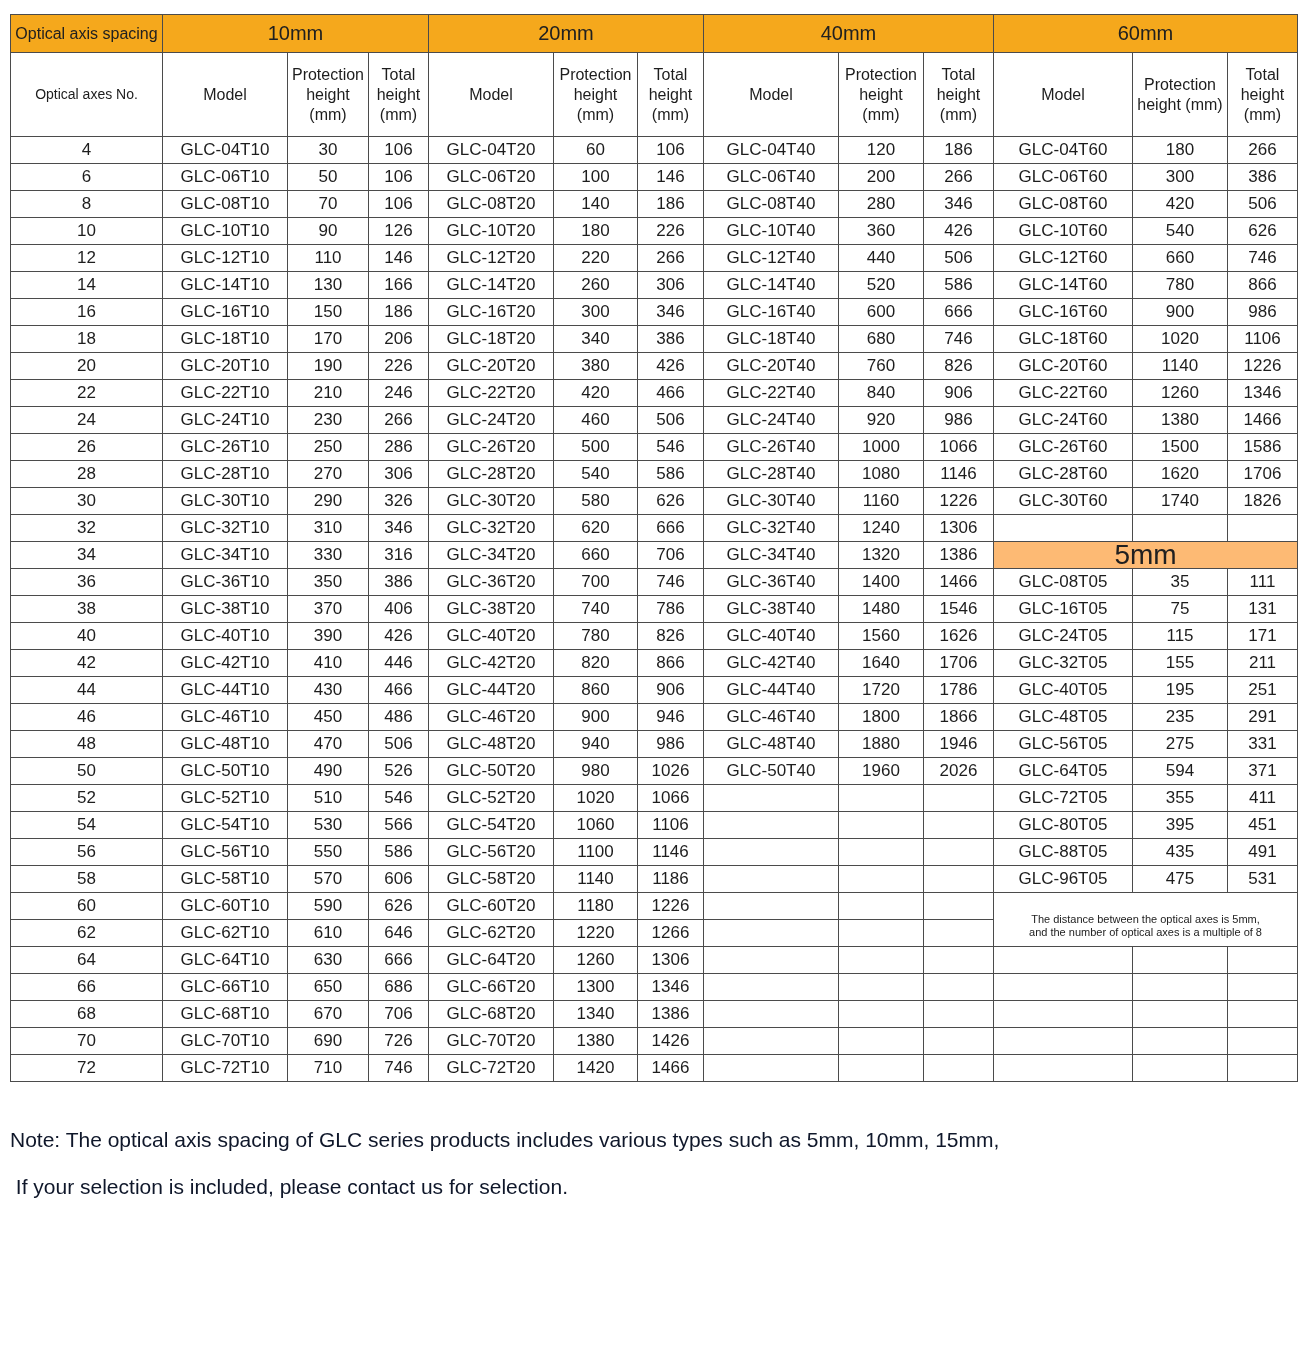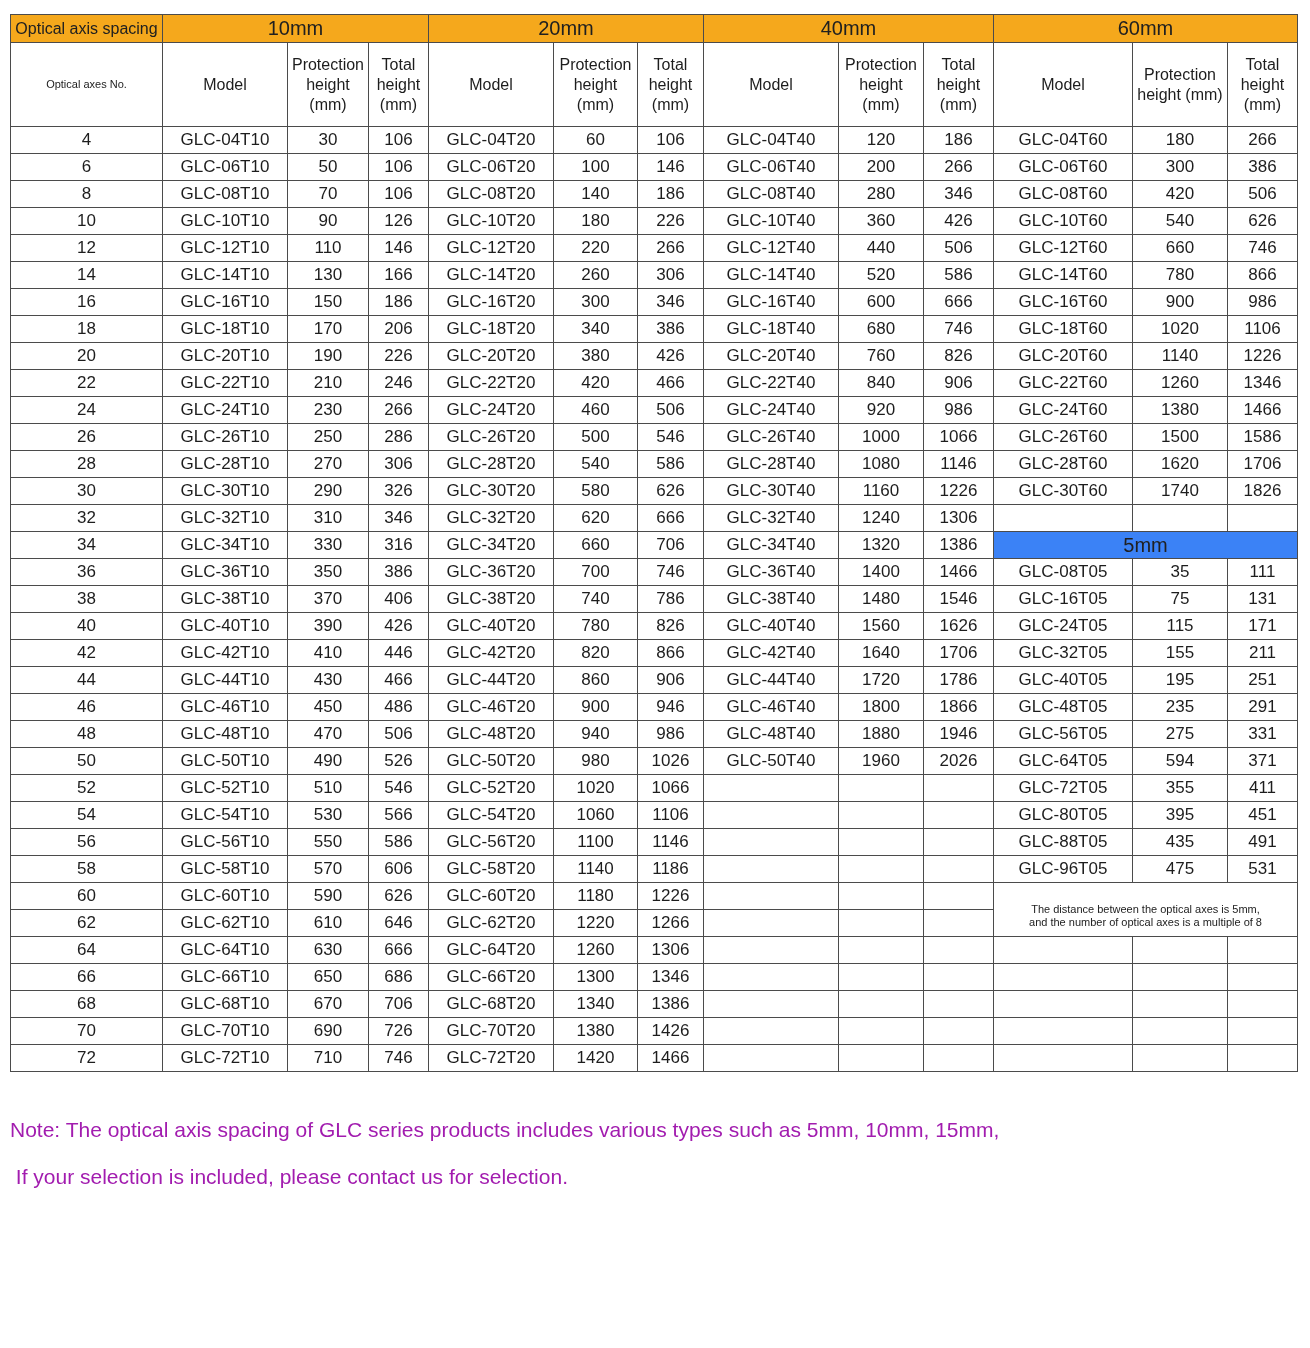--- a/index.html
+++ b/index.html
@@ -21,59 +21,59 @@
   table.sel th, table.sel td {
     border: 1px solid #4b4b4b;
     text-align: center;
     vertical-align: middle;
     overflow: hidden;
     white-space: nowrap;
   }
   
   tr.band th {
     background: #F5A81C;
-    height: 28px;
+    height: 38px;
     font-size: 20px;
     font-weight: 400;
     color: #202020;
   }
   tr.band th.corner { font-size: 16px; }
   
   tr.sub th {
     height: 84px;
     font-weight: 400;
     font-size: 16px;
     background: #ffffff;
     white-space: normal;
     line-height: 1.25;
     padding: 0 2px;
   }
-  tr.sub th.axes-h { font-size: 11px; }
+  tr.sub th.axes-h { font-size: 14px; }
   
   td { height: 26px; font-size: 17px; line-height: 26px; background: #ffffff; }
   td.model { font-size: 17px; }
   td.orange-sub {
-    background: #3b82f6;
-    font-size: 20px;
+    background: #fdba74;
+    font-size: 28px;
     color: #202020;
     height: 26px;
   }
   td.note-cell {
     font-size: 11px;
     line-height: 13px;
     white-space: normal;
     vertical-align: top;
     padding-top: 12px;
     color: #222222;
   }
   
   .notes { margin: 46px 0 0 10px; }
   .notes .nline {
     font-size: 21px;
-    color: #a21caf;
+    color: #0f172a;
     margin-bottom: 23px;
     white-space: pre;
   }
   .notes .rline {
     font-size: 21px;
     color: #D02A24;
     margin-bottom: 19px;
     white-space: pre;
   }
 </style>

